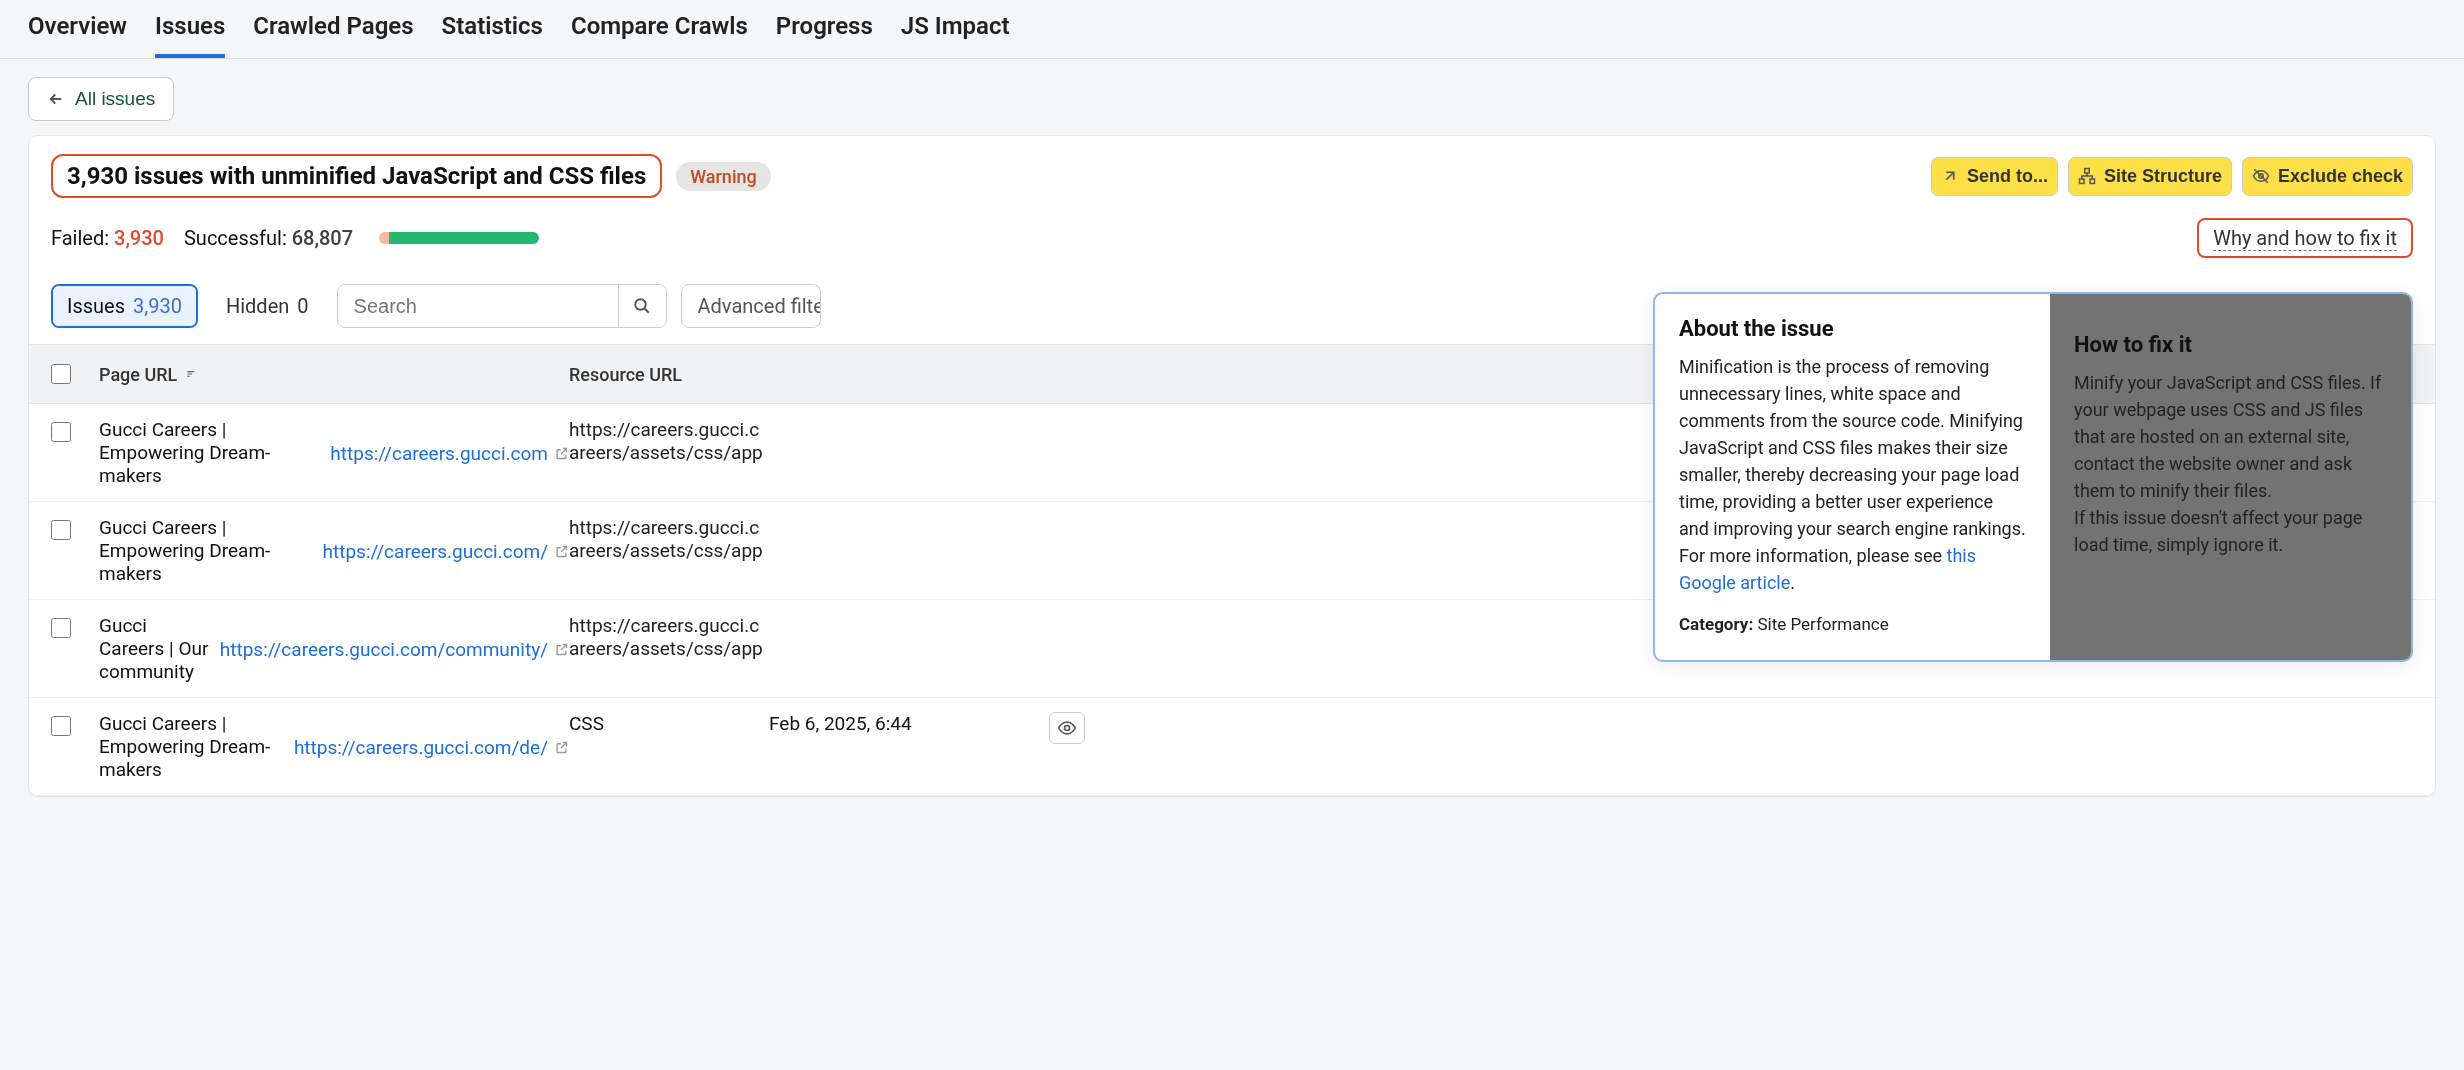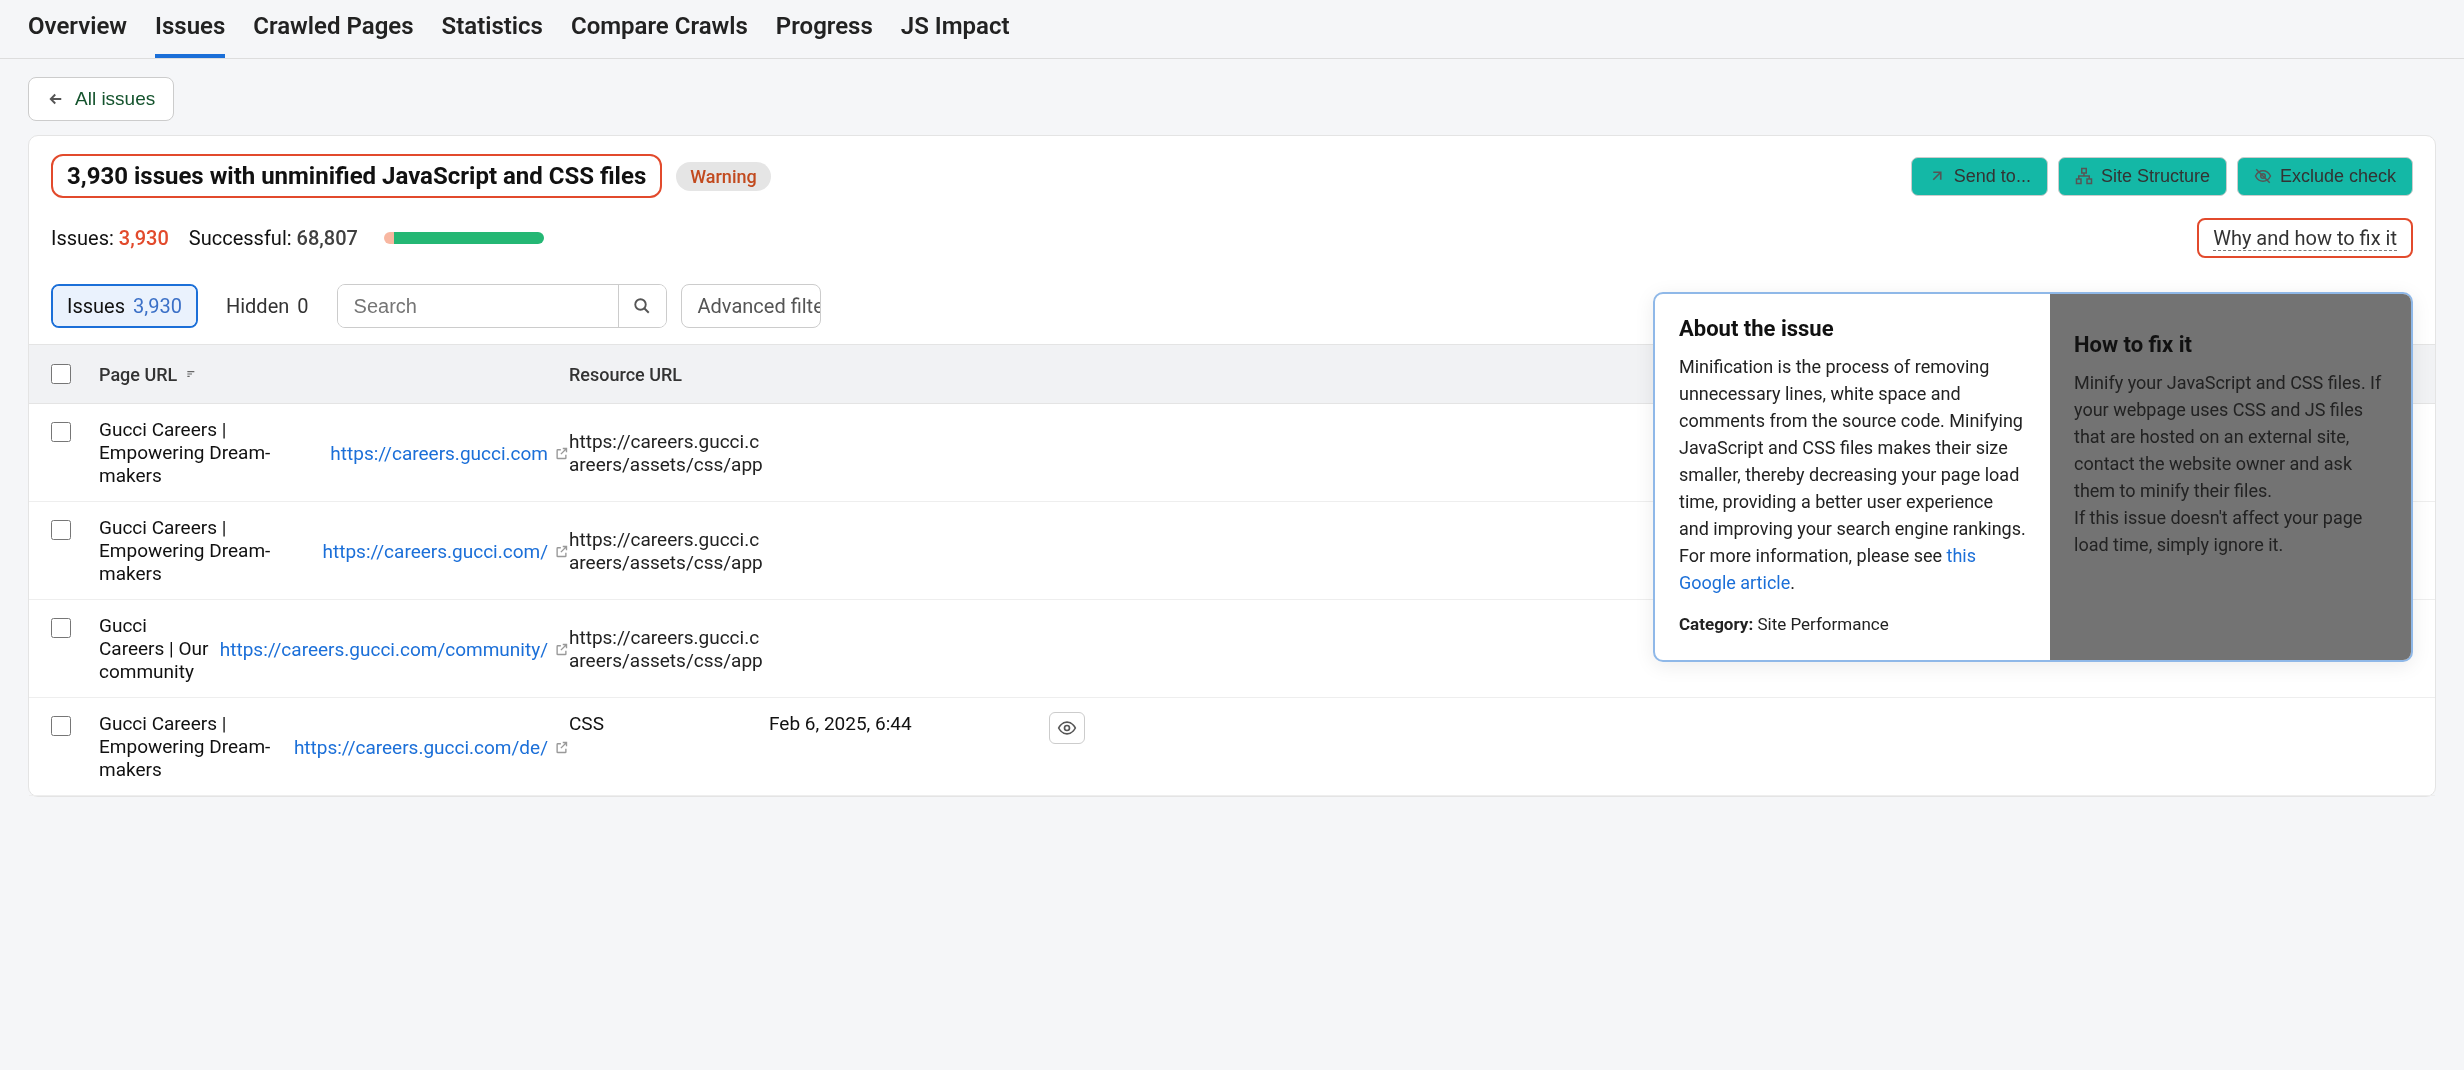--- a/index.html
+++ b/index.html
@@ -9,21 +9,21 @@
 .tab.active { border-bottom-color: #1b6fd8; }
 .toolbar { padding: 18px 28px 14px; }
 .btn-back { display: inline-flex; align-items: center; gap: 10px; background: #fff; border: 1px solid #ccc; border-radius: 8px; padding: 10px 18px; font-size: 19px; font-weight: 500; color: #14532d; cursor: pointer; }
 .panel { background: #fff; border: 1px solid #e4e4e4; border-radius: 10px; margin: 0 28px 20px; }
 .panel-header { display: flex; align-items: center; justify-content: space-between; padding: 18px 22px 10px; gap: 16px; }
 .title-wrap { display: inline-flex; align-items: center; gap: 14px; }
 .title-box { border: 2.5px solid #e24a2c; border-radius: 12px; padding: 6px 14px; }
 .title-box span { font-size: 24px; font-weight: 700; color: #111; }
 .badge-warning { background: #e5e5e5; color: #c24a1e; font-size: 18px; font-weight: 500; border-radius: 16px; padding: 4px 14px; }
 .hdr-actions { display: flex; gap: 10px; }
-.btn { display: inline-flex; align-items: center; gap: 8px; background: #14b8a6; border: 1px solid #ccc; border-radius: 7px; padding: 8px 16px; font-size: 18px; font-weight: 400; color: #333; cursor: pointer; white-space: nowrap; }
+.btn { display: inline-flex; align-items: center; gap: 8px; background: #fde047; border: 1px solid #ccc; border-radius: 7px; padding: 8px 9px; font-size: 18px; font-weight: 700; color: #333; cursor: pointer; white-space: nowrap; }
 .stats-row { display: flex; align-items: center; justify-content: space-between; padding: 10px 22px 18px; }
 .stats-left { display: flex; align-items: center; gap: 20px; font-size: 20px; }
 .stats-left .failed-num { color: #e24a2c; font-weight: 500; }
 .stats-left .succ-num { color: #404040; font-weight: 500; }
 .bar-wrap { display: inline-flex; width: 160px; height: 12px; border-radius: 6px; overflow: hidden; margin-left: 6px; }
 .bar-fail { background: #f8b7a1; width: 10px; }
 .bar-succ { background: #24b774; flex: 1; }
 .fix-link { border: 2px solid #e24a2c; border-radius: 8px; padding: 6px 14px; }
 .fix-link span { border-bottom: 1px dashed #777; font-size: 20px; color: #333; cursor: pointer; }
 .filter-row { display: flex; align-items: center; gap: 14px; padding: 8px 22px 16px; position: relative; }
@@ -50,21 +50,21 @@
 .col-res { flex: 1; }
 .col-type { width: 200px; }
 .col-date { width: 260px; }
 .col-eye { width: 56px; display: flex; justify-content: flex-end; }
 input[type="checkbox"] { width: 20px; height: 20px; border: 2px solid #bbb; border-radius: 4px; cursor: pointer; }
 .row { display: flex; align-items: flex-start; padding: 14px 22px; border-bottom: 1px solid #eee; font-size: 19px; }
 .row .col-check { padding-top: 4px; }
 .row .page-title { color: #111; }
 .row .page-url { color: #1b6fd8; display: inline-flex; align-items: center; gap: 6px; margin-top: 2px; }
 .row .res-url { color: #222; display: flex; align-items: flex-start; gap: 8px; }
-.row .res-url .res1 { flex: 1; word-break: break-all; margin-top: 12px; }
+.row .res-url .res1 { flex: 1; word-break: break-all; }
 .ext-icon { color: #888; font-size: 16px; }
 .eye-btn { border: 1px solid #ccc; border-radius: 6px; width: 36px; height: 32px; display: flex; align-items: center; justify-content: center; cursor: pointer; background: #fff; }
 svg { display: block; }
 </style>
 </head>
 <body>
 
 <div class="tabs">
   <div class="tab">Overview</div>
   <div class="tab active">Issues</div>
@@ -123,21 +123,21 @@
               <path d="M3 3l18 18"></path>
             </svg>
           </span>
         <span>Exclude check</span>
       </button>
     </div>
   </div>
 
   <div class="stats-row">
     <div class="stats-left">
-      <span><span>Issues:</span> <span class="failed-num">3,930</span></span>
+      <span><span>Failed:</span> <span class="failed-num">3,930</span></span>
       <span><span>Successful:</span> <span class="succ-num">68,807</span></span>
       <span class="bar-wrap">
           <span class="bar-fail"></span>
           <span class="bar-succ"></span>
         </span>
     </div>
     <div class="fix-link">
       <span>Why and how to fix it</span>
     </div>
   </div>

